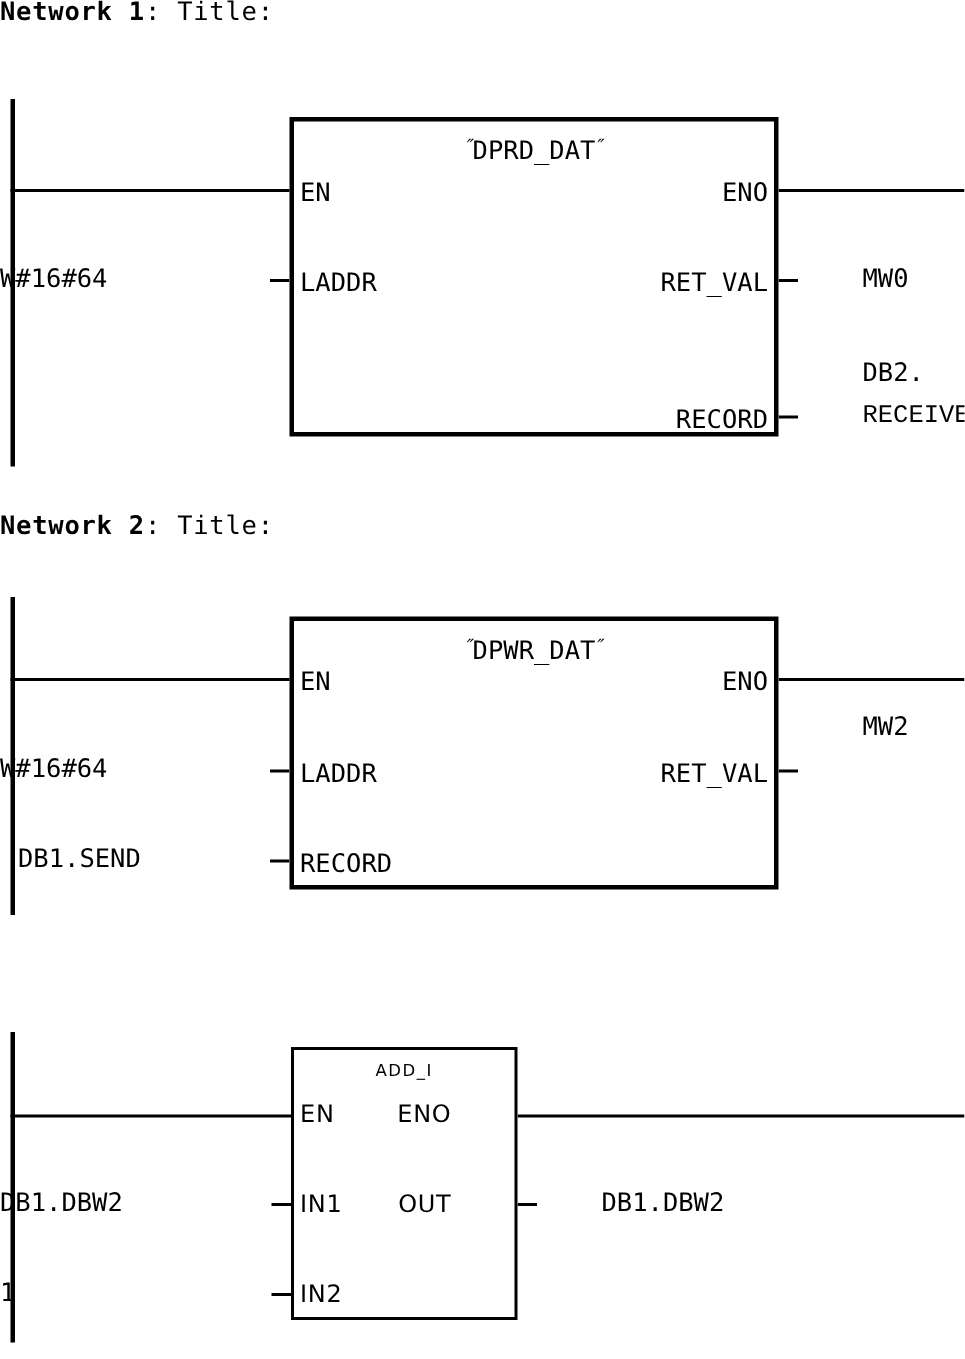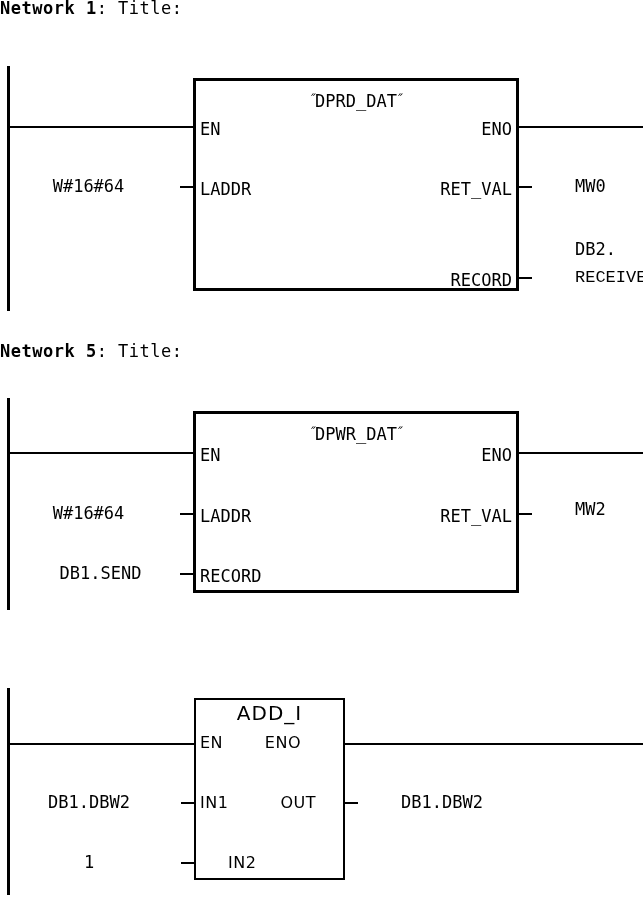--- a/index.html
+++ b/index.html
@@ -75,21 +75,21 @@
     left: 0;
     right: 0;
     text-align: center;
     white-space: nowrap;
     font-family: "DejaVu Sans Mono", "Liberation Mono", monospace;
     font-size: 17px;
     line-height: 19px;
   }
   .fb-title.alt {
     font-family: "DejaVu Sans", "Liberation Sans", sans-serif;
-    font-size: 20px;
+    font-size: 11px;
     letter-spacing: 1px;
   }
   .q {
     font-family: "DejaVu Sans", "Liberation Sans", sans-serif;
     font-size: 13px;
     vertical-align: 4px;
     display: inline-block;
     transform: skewX(-14deg);
   }
 
@@ -111,21 +111,21 @@
 
   
   .operand {
     position: absolute;
     white-space: nowrap;
     font-family: "DejaVu Sans Mono", "Liberation Mono", monospace;
     font-size: 17px;
     line-height: 19px;
   }
   .operand.right { text-align: right; padding-left: 40px; }
-  .operand.left  { text-align: center; }
+  .operand.left  { text-align: left; }
 </style>
 </head>
 <body>
 
 <div id="canvas">
 
   <div class="net-header" style="left:0px; top:-2px;">
     <span class="net-label">Network 1</span><span class="net-title">: Title:</span>
   </div>
 
@@ -150,21 +150,21 @@
     <div class="pin out" style="top:99px;">RET_VAL</div>
     <div class="pin out" style="top:190px;">RECORD</div>
   </div>
 
   <div class="operand left" style="left:0px; top:177px; width:177px;">W#16#64</div>
   <div class="operand right" style="left:535px; top:177px;">MW0</div>
   <div class="operand right" style="left:535px; top:240px;">DB2.</div>
   <div class="operand right" style="left:535px; top:268px;font-family:Liberation Mono, monospace;">RECEIVE</div>
 
   <div class="net-header" style="left:0px; top:341px;">
-    <span class="net-label">Network 5</span><span class="net-title">: Title:</span>
+    <span class="net-label">Network 2</span><span class="net-title">: Title:</span>
   </div>
 
   <div class="rail" style="left:7px; top:398px; height:212px;"></div>
 
   <div class="wire-h" style="left:7px; top:452px; width:187px;"></div>
   <div class="wire-h" style="left:519px; top:452px; width:124px;"></div>
 
   <div class="stub" style="left:180px; top:513px;"></div>
   <div class="stub" style="left:180px; top:573px;"></div>
   <div class="stub" style="left:519px; top:513px;"></div>
@@ -174,39 +174,39 @@
 
     <div class="pin in" style="top:32px;">EN</div>
     <div class="pin out" style="top:32px;">ENO</div>
     <div class="pin in" style="top:93px;">LADDR</div>
     <div class="pin out" style="top:93px;">RET_VAL</div>
     <div class="pin in" style="top:153px;">RECORD</div>
   </div>
 
   <div class="operand left" style="left:0px; top:504px; width:177px;">W#16#64</div>
   <div class="operand left" style="left:0px; top:564px; width:177px;margin-left:12px;">DB1.SEND</div>
-  <div class="operand right" style="left:535px; top:500px;">MW2</div>
+  <div class="operand right" style="left:535px; top:476px;">MW2</div>
 
 
   <div class="rail" style="left:7px; top:688px; height:207px;"></div>
 
   <div class="wire-h" style="left:7px; top:743px; width:188px;"></div>
   <div class="wire-h" style="left:345px; top:743px; width:298px;"></div>
 
   <div class="stub" style="left:181px; top:802px;"></div>
   <div class="stub" style="left:181px; top:862px;"></div>
   <div class="stub" style="left:345px; top:802px;"></div>
 
   <div class="fb thin" style="left:194px; top:698px; width:151px; height:182px;">
     <div class="fb-title alt" style="top:4px;"><span>ADD_I</span></div>
 
     <div class="pin in alt" style="top:33px;">EN</div>
     <div class="pin out alt" style="top:33px; right:42px;">ENO</div>
     <div class="pin in alt" style="top:93px;">IN1</div>
-    <div class="pin out alt" style="top:93px; right:27px;text-align:center;">OUT</div>
-    <div class="pin in alt" style="top:153px;margin-left:28px;">IN2</div>
+    <div class="pin out alt" style="top:93px; right:42px;text-align:center;">OUT</div>
+    <div class="pin in alt" style="top:153px;">IN2</div>
   </div>
 
   <div class="operand left" style="left:0px; top:793px; width:178px;">DB1.DBW2</div>
   <div class="operand left" style="left:0px; top:853px; width:178px;">1</div>
   <div class="operand right" style="left:361px; top:793px;">DB1.DBW2</div>
 
 </div>
 
 </body></html>

